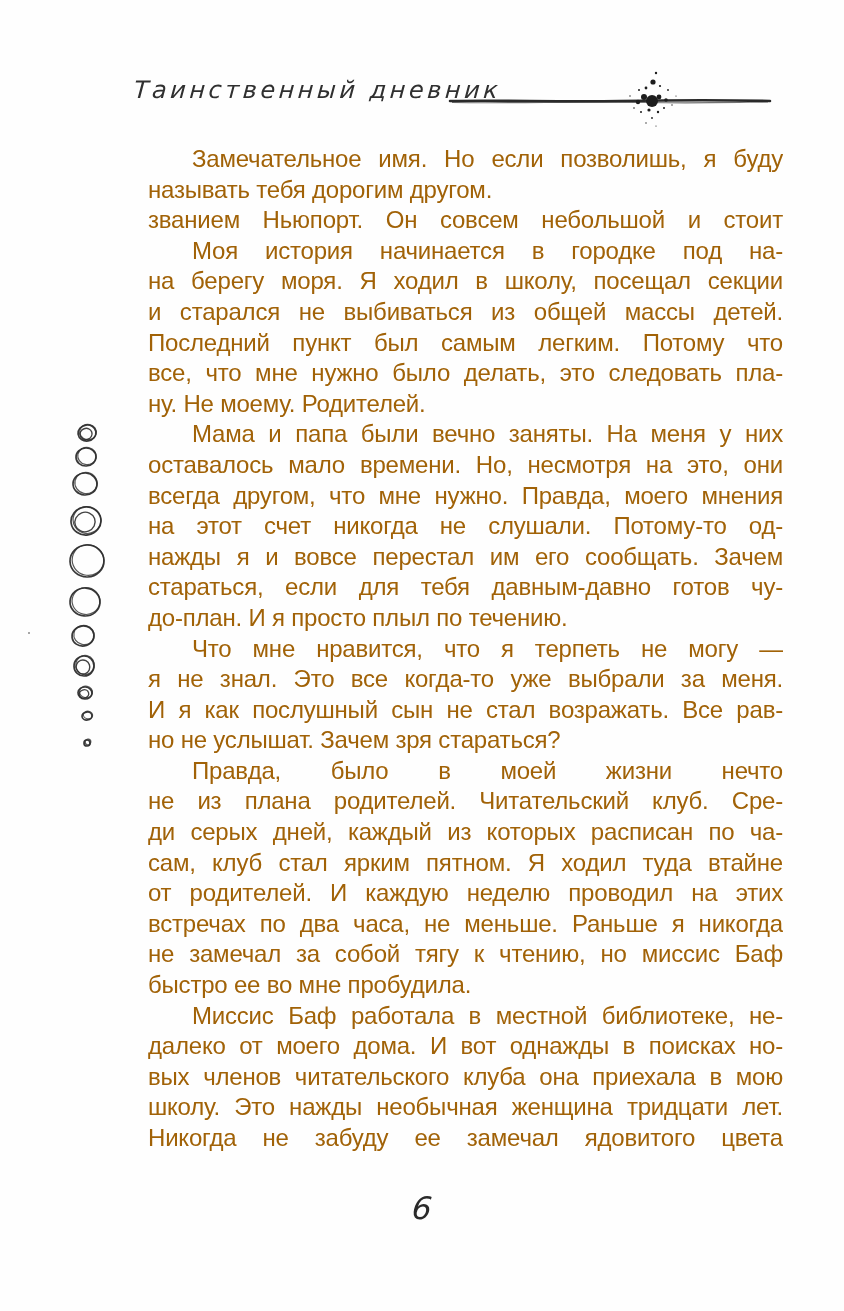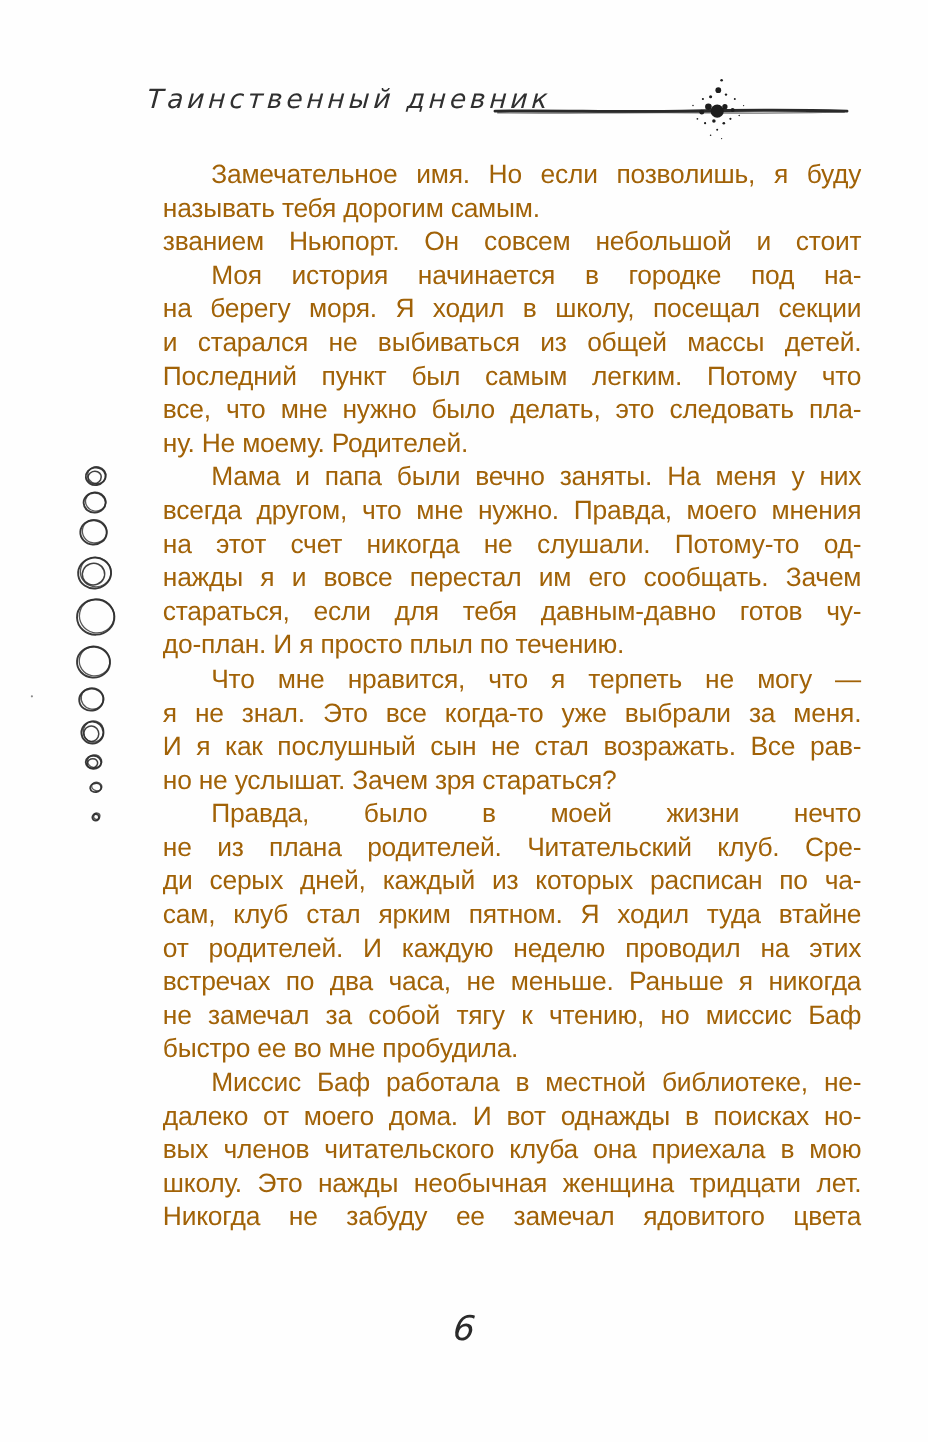--- a/index.html
+++ b/index.html
@@ -132,29 +132,30 @@
       <ellipse cx="84" cy="694" rx="4.760000000000001" ry="4.199999999999999" fill="none" stroke="#2e2e2e" stroke-width="1.4" opacity="0.9" transform="rotate(-20 84 694)"></ellipse>
       <ellipse cx="87" cy="716" rx="5" ry="4" fill="none" stroke="#2e2e2e" stroke-width="1.7" opacity="0.95" transform="rotate(-8 87 716)"></ellipse>
       <ellipse cx="88" cy="715" rx="4.65" ry="3.84" fill="none" stroke="#2e2e2e" stroke-width="1.2" opacity="0.8" transform="rotate(12 88 715)"></ellipse>
       <ellipse cx="87" cy="743" rx="3" ry="3" fill="none" stroke="#2e2e2e" stroke-width="1.7" opacity="0.95" transform="rotate(-2 87 743)"></ellipse>
       <ellipse cx="88" cy="742" rx="2.79" ry="2.88" fill="none" stroke="#2e2e2e" stroke-width="1.2" opacity="0.8" transform="rotate(12 88 742)"></ellipse>
       <circle cx="29" cy="633" r="1" fill="#8a8a8a"></circle>
     </svg>
 
   <div class="body-text">
       <div class="line first">Замечательное имя. Но если позволишь, я буду</div>
-      <div class="line end">называть тебя дорогим самым.</div>
+      <div class="line end">называть тебя дорогим другом.</div>
       <div class="line">званием Ньюпорт. Он совсем небольшой и стоит</div>
       <div class="line first">Моя история начинается в городке под на-</div>
       <div class="line">на берегу моря. Я ходил в школу, посещал секции</div>
       <div class="line">и старался не выбиваться из общей массы детей.</div>
       <div class="line">Последний пункт был самым легким. Потому что</div>
       <div class="line">все, что мне нужно было делать, это следовать пла-</div>
       <div class="line end">ну. Не моему. Родителей.</div>
       <div class="line first">Мама и папа были вечно заняты. На меня у них</div>
+      <div class="line">оставалось мало времени. Но, несмотря на это, они</div>
       <div class="line">всегда другом, что мне нужно. Правда, моего мнения</div>
       <div class="line">на этот счет никогда не слушали. Потому-то од-</div>
       <div class="line">нажды я и вовсе перестал им его сообщать. Зачем</div>
       <div class="line">стараться, если для тебя давным-давно готов чу-</div>
       <div class="line end">до-план. И я просто плыл по течению.</div>
       <div class="line first">Что мне нравится, что я терпеть не могу —</div>
       <div class="line">я не знал. Это все когда-то уже выбрали за меня.</div>
       <div class="line">И я как послушный сын не стал возражать. Все рав-</div>
       <div class="line end">но не услышат. Зачем зря стараться?</div>
       <div class="line first">Правда, было в моей жизни нечто</div>

